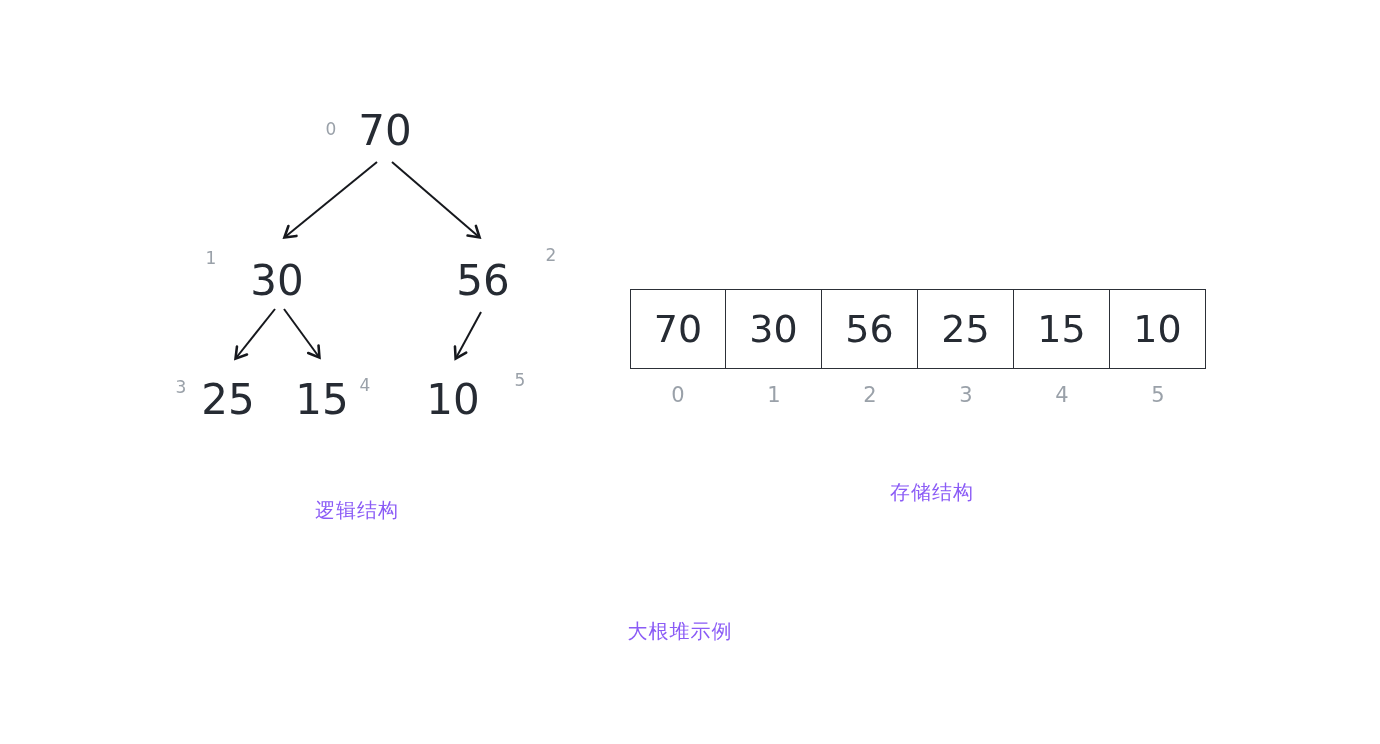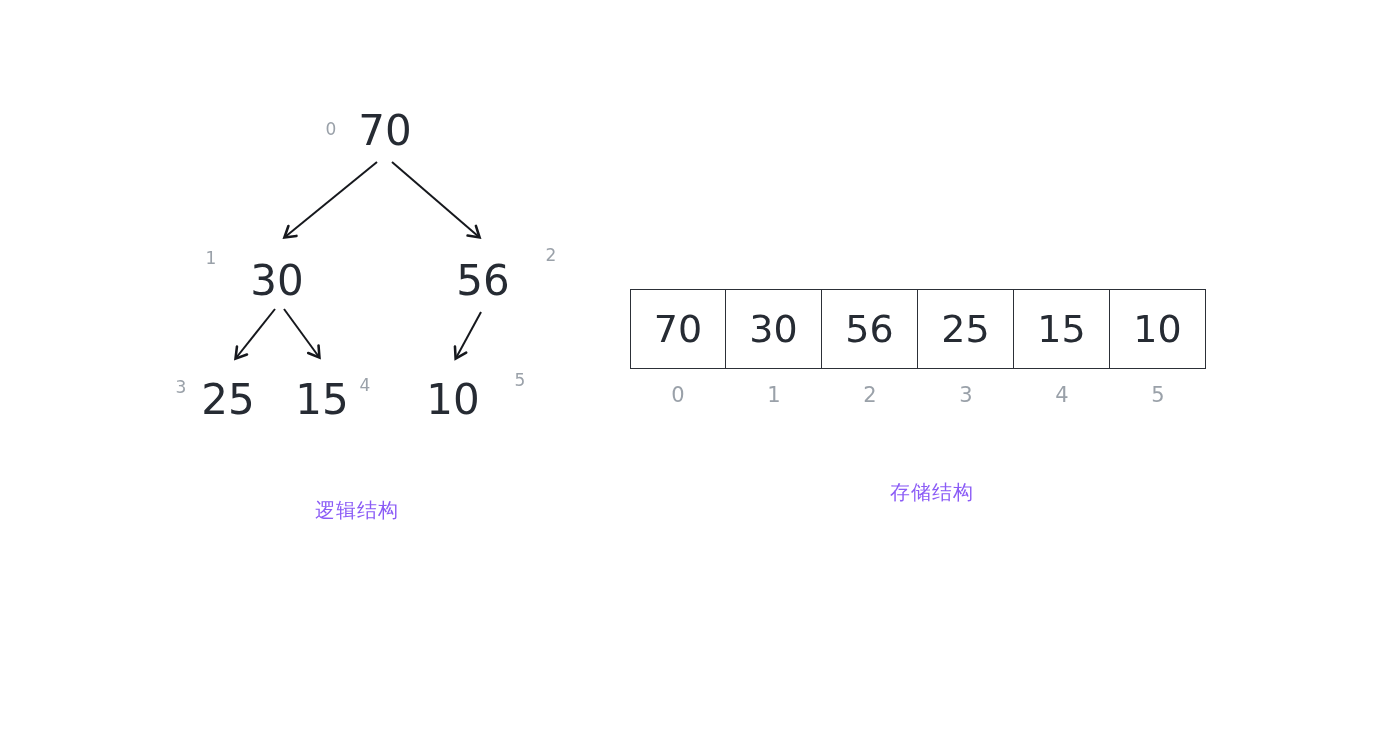--- a/index.html
+++ b/index.html
@@ -88,14 +88,15 @@
       <div class="arr-idx">2</div>
       <div class="arr-idx">3</div>
       <div class="arr-idx">4</div>
       <div class="arr-idx">5</div>
     </div>
   </div>
 
   <div class="label" style="left:357px; top:510px">逻辑结构</div>
   <div class="label" style="left:932px; top:492px">存储结构</div>
 
+  <div class="label" style="left:680px; top:631px">大根堆示例</div>
 
 </div>
 
 </body></html>

